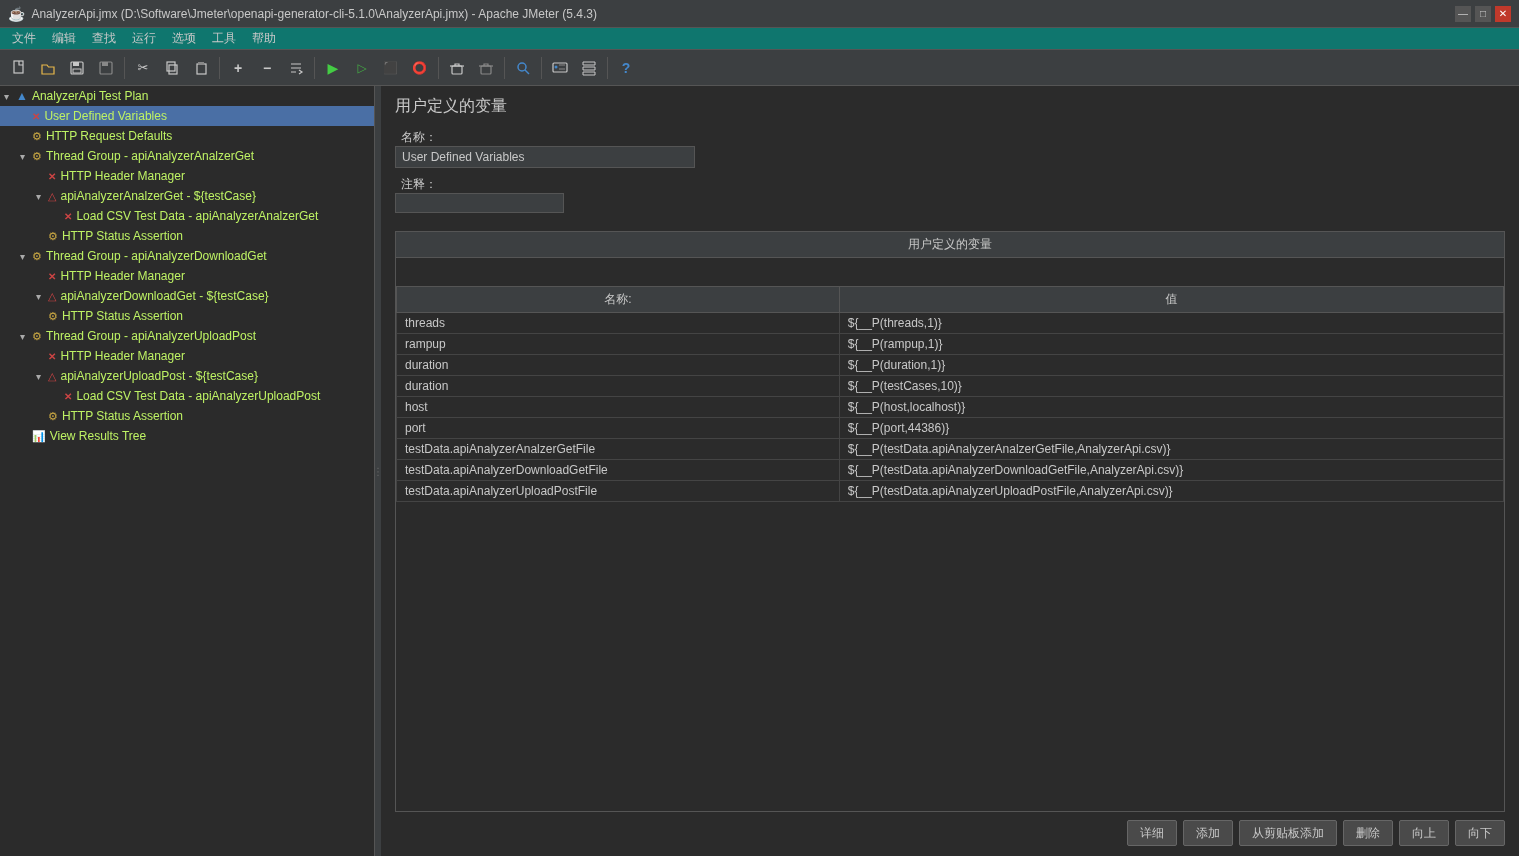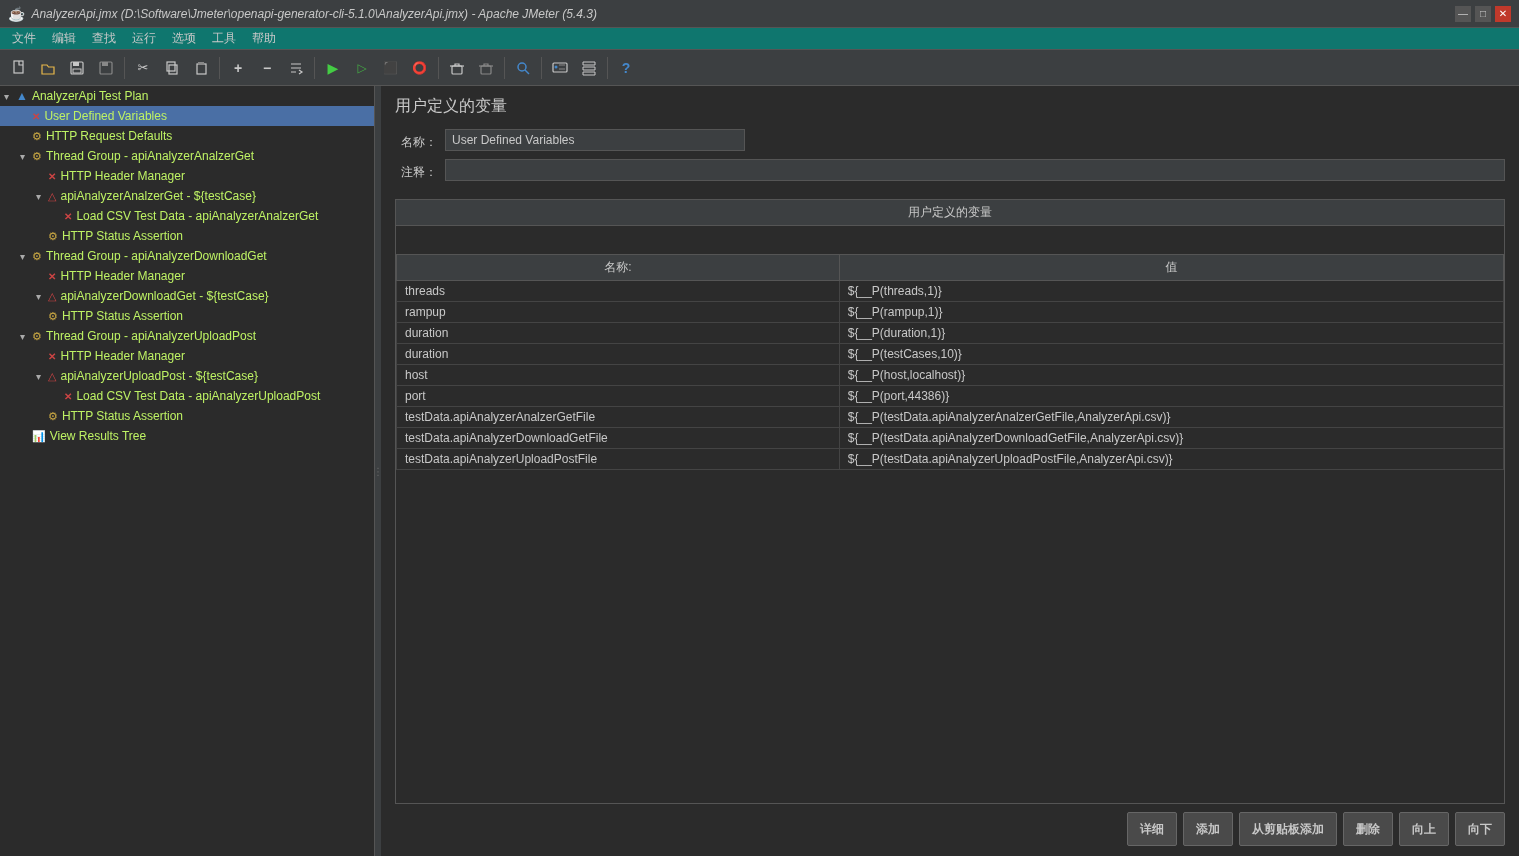--- a/index.html
+++ b/index.html
@@ -16,21 +16,20 @@
       border-bottom: 1px solid #555;
     }
     #title-bar .title-left {
       display: flex;
       align-items: center;
       gap: 6px;
     }
     #title-bar .title-text {
       font-size: 12px;
       color: #c8c8c8;
-      font-style: italic;
     }
     #title-bar .win-controls {
       display: flex;
       gap: 4px;
     }
     #title-bar .win-btn {
       width: 16px;
       height: 16px;
       background: #555;
       color: #ccc;
@@ -145,22 +144,23 @@
 
     .panel-title {
       font-size: 16px;
       color: #c8c8c8;
       margin-bottom: 12px;
       font-weight: normal;
     }
 
     .field-row {
       display: flex;
-      align-items: flex-end;
+      align-items: flex-start;
       margin-bottom: 8px;
+      flex-direction: column;
     }
     .field-label {
       width: 50px;
       color: #c8c8c8;
       font-size: 12px;
       text-align: right;
       padding-right: 8px;
       flex-shrink: 0;
     }
     .field-input {
@@ -236,22 +236,21 @@
       margin-top: 8px;
     }
     .action-btn {
       background: #4a4a4a;
       border: 1px solid #666;
       color: #c8c8c8;
       padding: 4px 12px;
       font-size: 12px;
       cursor: pointer;
       border-radius: 2px;
-      height: 34px;
-      font-weight: bold;
+      height: 26px;
     }
   </style>
 </head>
 <body>
 
 <div id="title-bar">
   <div class="title-left">
     <span style="font-size:14px;">☕</span>
     <span class="title-text">AnalyzerApi.jmx (D:\Software\Jmeter\openapi-generator-cli-5.1.0\AnalyzerApi.jmx) - Apache JMeter (5.4.3)</span>
   </div>

